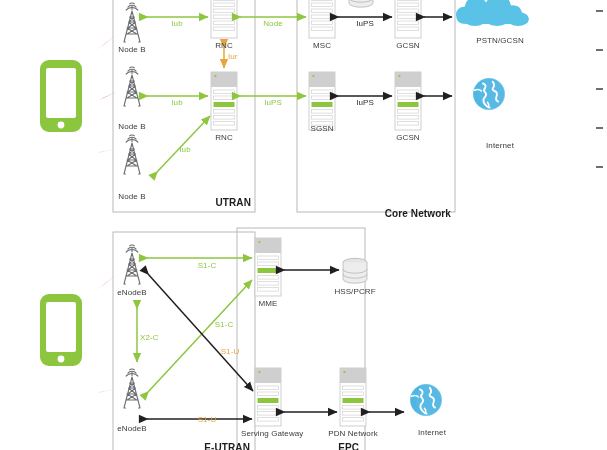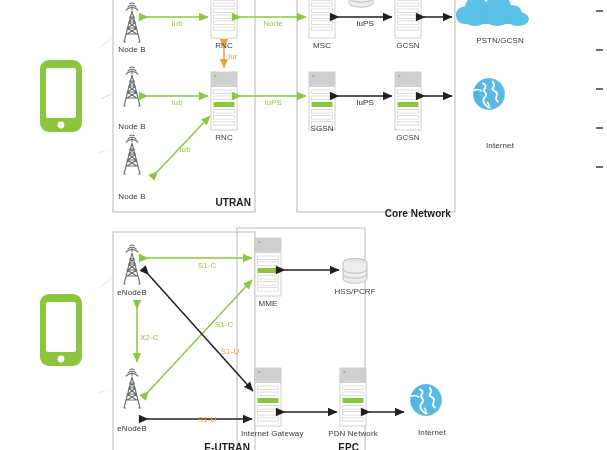--- a/index.html
+++ b/index.html
@@ -260,21 +260,21 @@
 <div class="lbl dark" style="left:343px;top:19px;width:44px;">IuPS</div>
 <div class="lbl dark" style="left:343px;top:98px;width:44px;">IuPS</div>
 
 <div class="lbl b" style="left:197px;top:198px;width:54px;text-align:right;">UTRAN</div>
 <div class="lbl b" style="left:371px;top:209px;width:80px;text-align:right;">Core Network</div>
 
 <div class="lbl" style="left:105px;top:288px;width:54px;">eNodeB</div>
 <div class="lbl" style="left:105px;top:424px;width:54px;">eNodeB</div>
 
 <div class="lbl" style="left:241px;top:299px;width:54px;">MME</div>
-<div class="lbl" style="left:241px;top:429px;width:54px;" style2="">Internet Gateway</div>
+<div class="lbl" style="left:241px;top:429px;width:54px;" style2="">Serving Gateway</div>
 <div class="lbl" style="left:326px;top:429px;width:54px;">PDN Network</div>
 
 <div class="lbl" style="left:324px;top:287px;width:62px;">HSS/PCRF</div>
 <div class="lbl" style="left:400px;top:428px;width:64px;">Internet</div>
 
 <div class="lbl green" style="left:190px;top:261px;width:34px;">S1-C</div>
 <div class="lbl green" style="left:207px;top:320px;width:34px;">S1-C</div>
 <div class="lbl orange" style="left:213px;top:347px;width:34px;">S1-U</div>
 <div class="lbl orange" style="left:190px;top:415px;width:34px;">S1-U</div>
 <div class="lbl green" style="left:140px;top:333px;width:34px;text-align:left;">X2-C</div>

